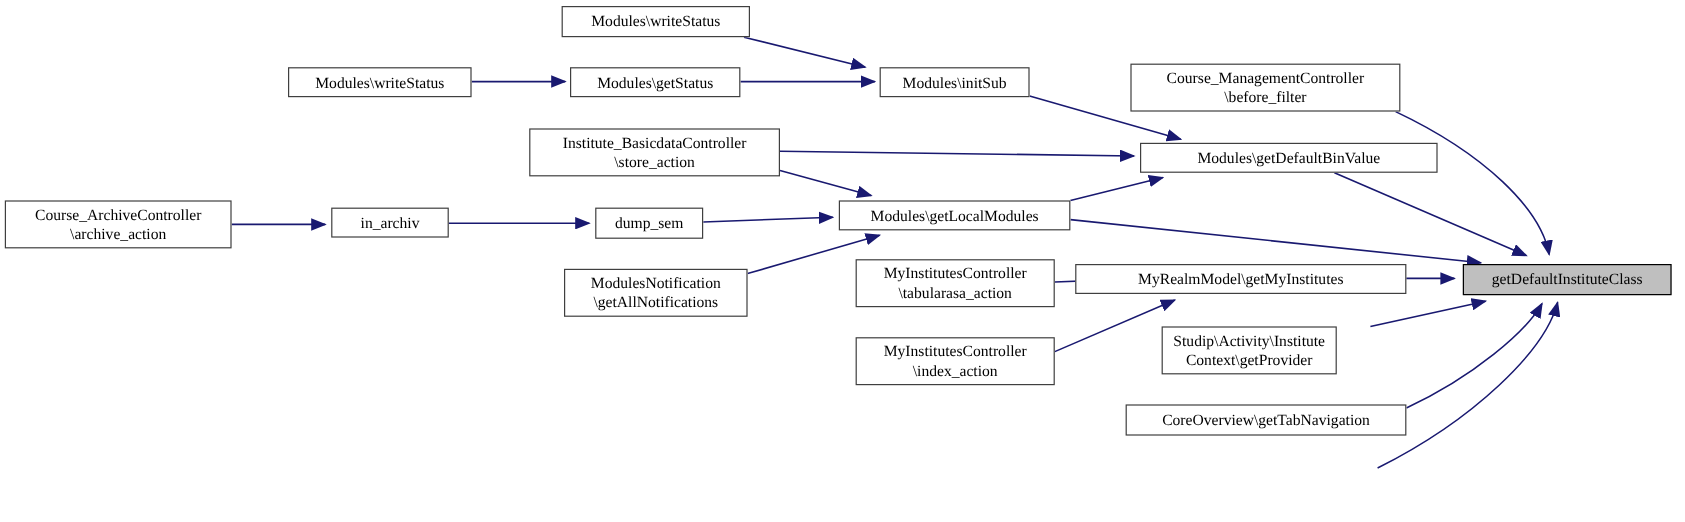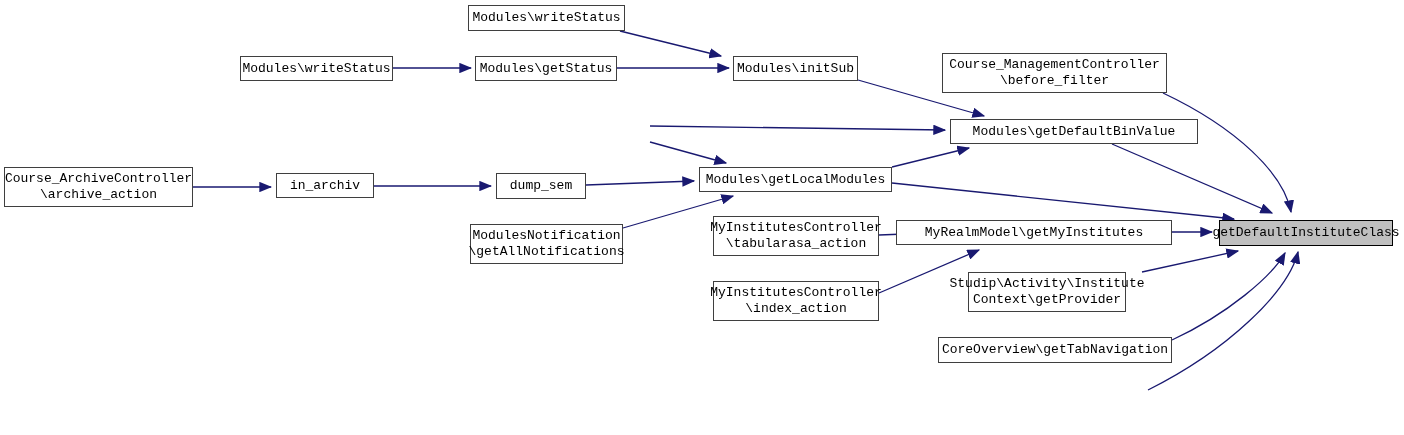--- a/index.html
+++ b/index.html
@@ -8,21 +8,21 @@
     --node-fill:#ffffff;
     --highlight-fill:#bfbfbf;
     --text:#000000;
     --bg:#ffffff;
   }
   html,body{margin:0;padding:0;background:var(--bg);}
   #canvas{
     position:relative;
     width:1404px;height:435px;
     background:var(--bg);
-    font-family:Liberation Mono, monospace;
+    font-family:Liberation Serif, serif;
     overflow:hidden;
   }
   #edges{position:absolute;left:0;top:0;width:1404px;height:435px;}
   .edge{fill:none;stroke:var(--edge);stroke-width:1.3px;}
   #ah path{fill:var(--edge);}
   .node{
     position:absolute;
     box-sizing:border-box;
     border:1px solid var(--node-border);
     background:var(--node-fill);
@@ -72,31 +72,33 @@
     <path class="edge" d="M1172,340 C1228,314 1272,276 1285,253" marker-end="url(#ah)"></path>
     <path class="edge" d="M1148,390 C1228,350 1288,292 1298,252" marker-end="url(#ah)"></path>
   </svg>
 
   <div class="node" style="left:468px;top:5px;width:157px;height:26px">Modules\writeStatus</div>
   <div class="node" style="left:240px;top:56px;width:153px;height:25px">Modules\writeStatus</div>
   <div class="node" style="left:475px;top:56px;width:142px;height:25px">Modules\getStatus</div>
   <div class="node" style="left:733px;top:56px;width:125px;height:25px">Modules\initSub</div>
   <div class="node" style="left:942px;top:53px;width:225px;height:40px">Course_ManagementController
 \before_filter</div>
+  <div class="node" style="left:441px;top:107px;width:209px;height:40px">Institute_BasicdataController
+\store_action</div>
   <div class="node" style="left:950px;top:119px;width:248px;height:25px">Modules\getDefaultBinValue</div>
   <div class="node" style="left:4px;top:167px;width:189px;height:40px">Course_ArchiveController
 \archive_action</div>
   <div class="node" style="left:276px;top:173px;width:98px;height:25px">in_archiv</div>
   <div class="node" style="left:496px;top:173px;width:90px;height:26px">dump_sem</div>
   <div class="node" style="left:699px;top:167px;width:193px;height:25px">Modules\getLocalModules</div>
   <div class="node" style="left:470px;top:224px;width:153px;height:40px">ModulesNotification
 \getAllNotifications</div>
   <div class="node" style="left:713px;top:216px;width:166px;height:40px">MyInstitutesController
 \tabularasa_action</div>
   <div class="node" style="left:896px;top:220px;width:276px;height:25px">MyRealmModel\getMyInstitutes</div>
   <div class="node" style="left:713px;top:281px;width:166px;height:40px">MyInstitutesController
 \index_action</div>
-  <div class="node" style="left:968px;top:272px;width:158px;height:40px">Studip\Activity\Institute
+  <div class="node" style="left:968px;top:272px;width:146px;height:40px">Studip\Activity\Institute
 Context\getProvider</div>
   <div class="node" style="left:938px;top:337px;width:234px;height:26px">CoreOverview\getTabNavigation</div>
   <div class="node highlight" style="left:1219px;top:220px;width:174px;height:26px">getDefaultInstituteClass</div>
 
 </div>
 
 </body></html>

